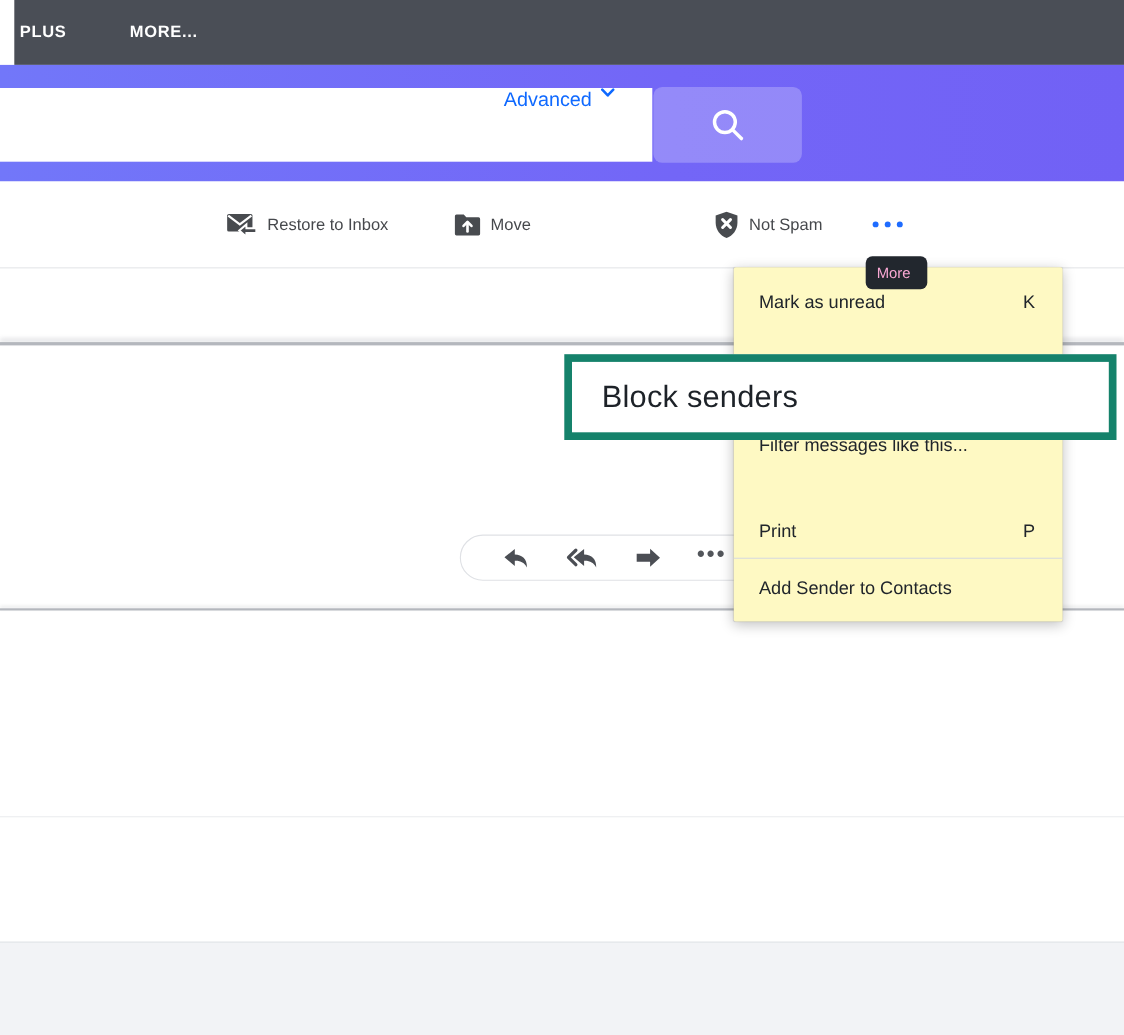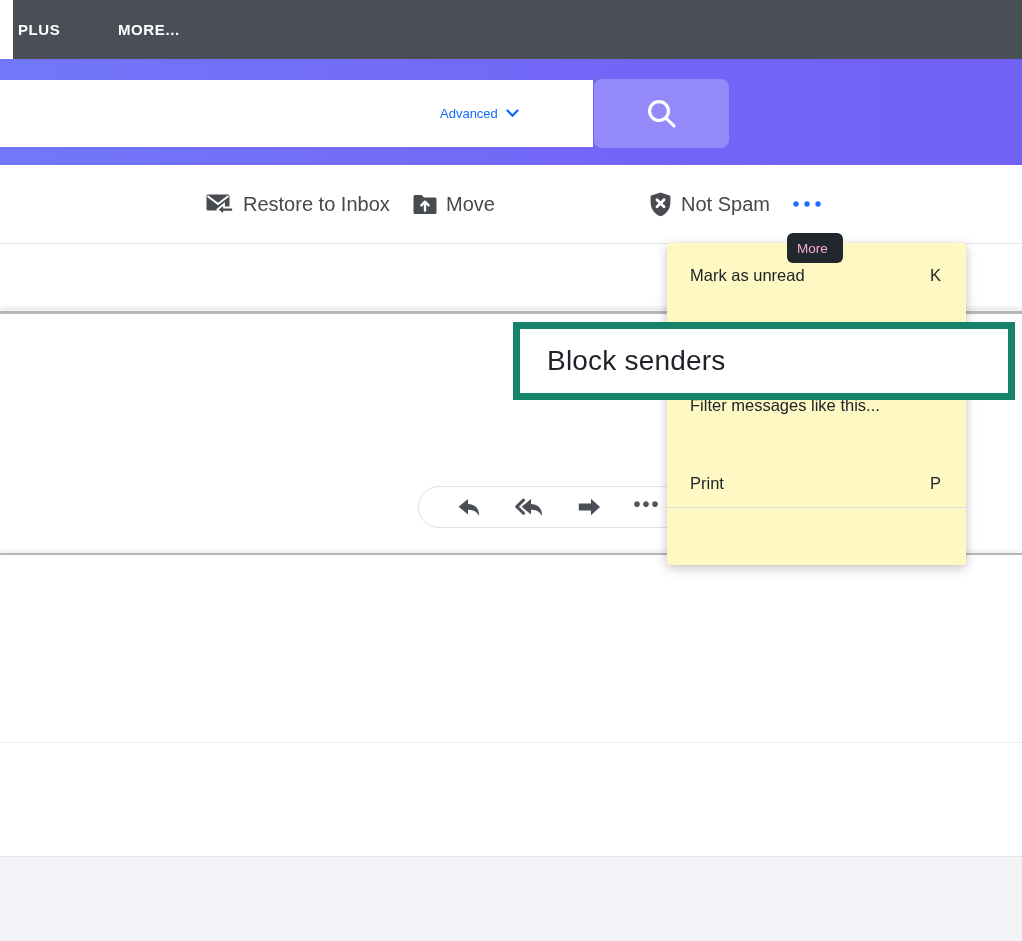--- a/index.html
+++ b/index.html
@@ -24,34 +24,34 @@
   .search-header {
     position:absolute; left:0; top:59px; width:1022px; height:106px;
     background:linear-gradient(90deg,#7277f9 0%,#7366f7 60%,#7161f5 100%);
   }
   .search-input {
     position:absolute; left:0; top:21px; width:593px; height:67px;
     border:none; outline:none; background:#ffffff; font-size:18px; color:#1d2228;
     padding:0 130px 0 16px;
   }
   .advanced {
-    position:absolute; left:440px; top:21px; height:67px; display:flex;
-    align-items:center; gap:8px; cursor:pointer; color:#0f69ff; font-size:13px;
+    position:absolute; left:458px; top:21px; height:67px; display:flex;
+    align-items:flex-start; gap:8px; cursor:pointer; color:#0f69ff; font-size:18px;
   }
   .search-btn {
     position:absolute; left:594px; top:20px; width:135px; height:69px;
     background:rgba(255,255,255,0.24); border:none; border-radius:8px;
     display:flex; align-items:center; justify-content:center; cursor:pointer;
   }
 
   
   .toolbar { position:absolute; left:0; top:165px; width:1022px; height:78px; background:#ffffff; }
   .tb-group {
     position:absolute; top:0; height:78px; display:flex; align-items:center; gap:9px;
-    color:#46484c; font-size:20px; cursor:pointer; white-space:nowrap;
+    color:#46484c; font-size:15px; cursor:pointer; white-space:nowrap;
   }
   .tb-restore { left:206px; }
   .tb-move    { left:413px; }
   .tb-delete  { left:531px; }
   .tb-notspam { left:649px; }
   .tb-dots    { position:absolute; left:791px; top:0; height:78px; display:flex;
                 align-items:center; cursor:pointer; }
 
   
   .line-1 { position:absolute; left:0; top:243px; width:1022px; height:1px; background:#e4e6e9; }
@@ -223,20 +223,24 @@
     </div>
     <div class="menu-item mi-3">
       <span class="mi-label">Filter messages like this...</span>
       <span class="mi-shortcut"></span>
     </div>
     <div class="menu-item mi-5">
       <span class="mi-label">Print</span>
       <span class="mi-shortcut">P</span>
     </div>
     <div class="menu-divider"></div>
+    <div class="menu-item mi-6">
+      <span class="mi-label">Add Sender to Contacts</span>
+      <span class="mi-shortcut"></span>
+    </div>
   </div>
 
   <div class="tooltip">
     <span>More</span>
   </div>
 
   <div class="annotation">
     <span class="annotation-label">Block senders</span>
   </div>
 

